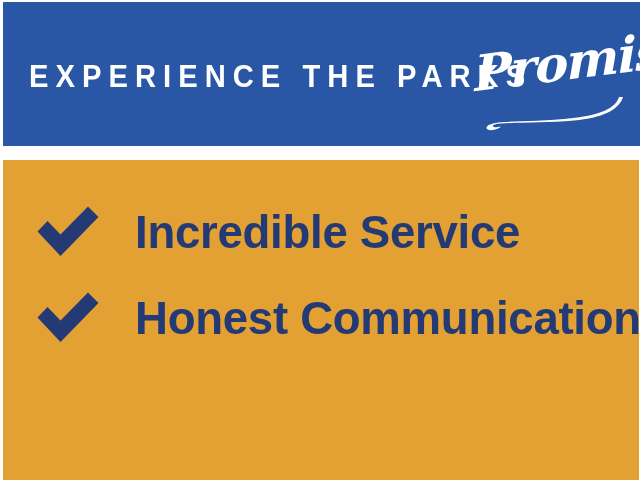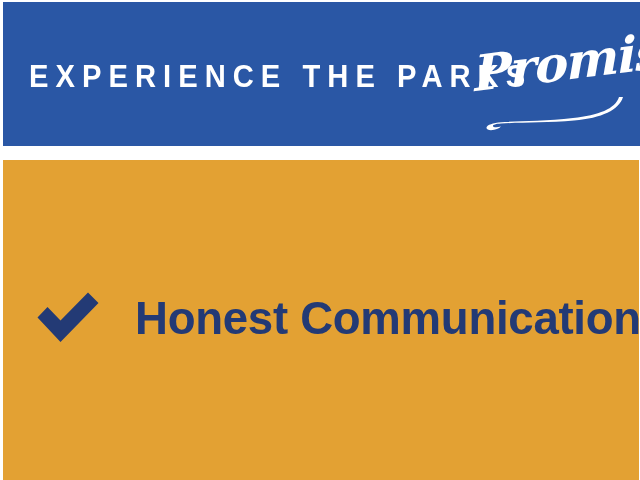--- a/index.html
+++ b/index.html
@@ -169,20 +169,26 @@
       </div>
 
     </div>
   </div>
 
   <div class="separator"></div>
 
   <div class="body-band">
     <div class="promise-list">
 
+      <div class="promise-row r0">
+        <svg class="check-icon" viewBox="0 0 66 56" aria-hidden="true">
+          <path d="M2.5 27.5 L12.5 17 L25.5 30.5 L53 2.5 L63.5 13 L25.5 52 Z" fill="#233a75"></path>
+        </svg>
+        <span class="promise-label">Incredible Service</span>
+      </div>
 
       <div class="promise-row r1">
         <svg class="check-icon" viewBox="0 0 66 56" aria-hidden="true">
           <path d="M2.5 27.5 L12.5 17 L25.5 30.5 L53 2.5 L63.5 13 L25.5 52 Z" fill="#233a75"></path>
         </svg>
         <span class="promise-label">Honest Communication</span>
       </div>
 
 
     </div>

